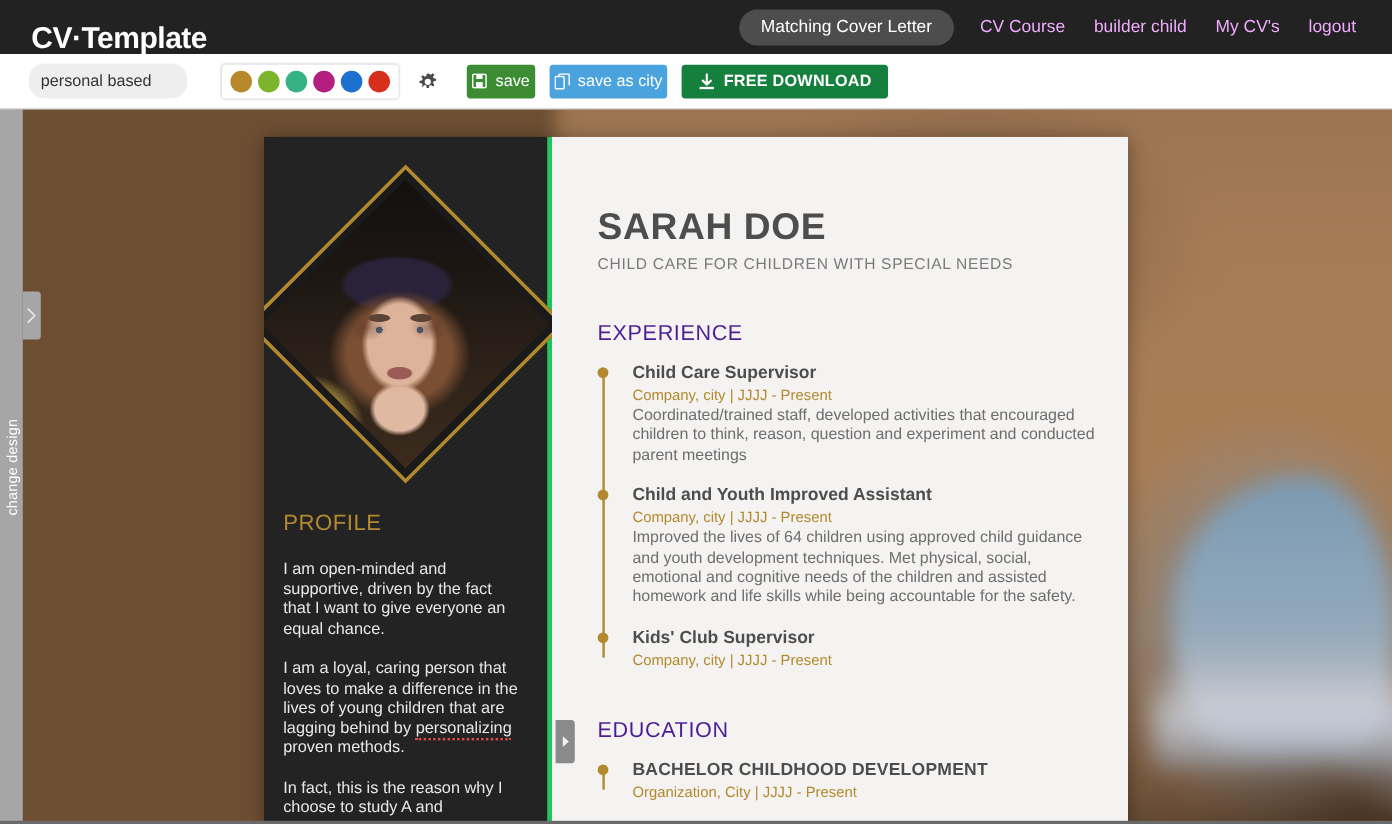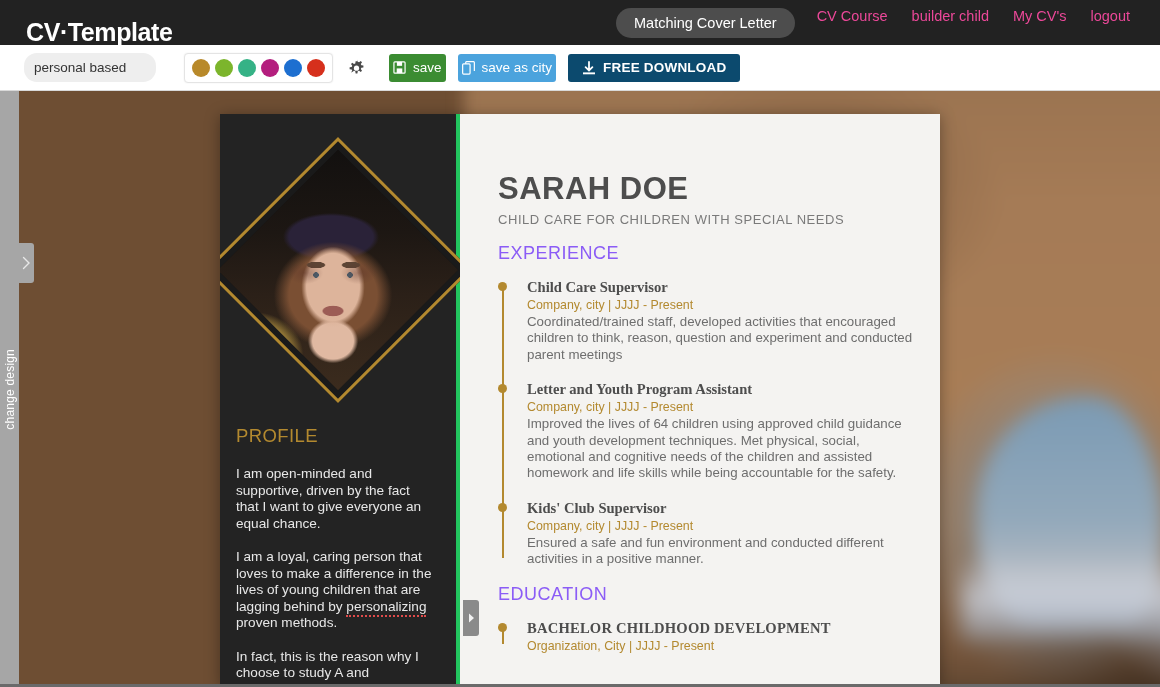--- a/index.html
+++ b/index.html
@@ -37,24 +37,25 @@
     color: #ffffff;
     letter-spacing: -0.4px;
     white-space: nowrap;
     user-select: none;
     margin-top: 20px;
   }
   .topnav {
     margin-left: auto;
     margin-right: 18px;
     display: flex;
+    align-items: center;
     gap: 0px;
   }
   .topnav a {
-    color: #ec4899;
+    color: #f0abfc;
     font-size: 14.5px;
     text-decoration: none;
     padding: 0 12px;
     white-space: nowrap;
   }
   .topnav a.pill {
     background: #4d4d4d;
     border-radius: 16px;
     padding: 7px 18px;
     color: #ffffff;
@@ -120,21 +121,21 @@
     font-size: 13.5px;
     display: inline-flex;
     align-items: center;
     gap: 7px;
     padding: 0 4px;
     cursor: pointer;
     white-space: nowrap;
   }
   .btn-save { background: #3b8c32; margin-left: 22px; }
   .btn-copy { background: #4ba3dd; }
-  .btn-dl   { background: #0c4a6e; font-weight: bold; letter-spacing: 0.2px; padding: 0 14px; }
+  .btn-dl   { background: #15803d; font-weight: bold; letter-spacing: 0.2px; padding: 0 14px; }
   .btn svg { flex: none; }
 
   
   .canvas {
     position: absolute;
     top: 91px; left: 0;
     width: 1160px;
     height: 596px;
     overflow: hidden;
     background: #6e4e33;
@@ -326,24 +327,24 @@
     letter-spacing: 0.5px;
     line-height: 34px;
   }
   .cv-title {
     font-size: 13px;
     color: #7a7a7a;
     letter-spacing: 0.55px;
     margin-top: 6px;
   }
   .sec-head {
-    color: #8b5cf6;
+    color: #4c1d95;
     font-size: 18px;
     letter-spacing: 0.5px;
-    margin-top: 16px;
+    margin-top: 40px;
     margin-bottom: 14px;
   }
   .timeline { position: relative; padding-left: 29px; }
   .tl-line {
     position: absolute;
     left: 3.5px; top: 6px; bottom: 10px;
     width: 2px;
     background: #b3892f;
   }
   .entry { position: relative; margin-bottom: 17px; }
@@ -353,21 +354,20 @@
     left: -29px; top: 4px;
     width: 9px; height: 9px;
     border-radius: 50%;
     background: #b3892f;
   }
   .entry .role {
     font-size: 14.6px;
     font-weight: bold;
     color: #4d4d4d;
     line-height: 18px;
-    font-family: Liberation Serif, serif;
   }
   .entry .meta {
     font-size: 12.4px;
     color: #b3892f;
     line-height: 16px;
     margin-top: 1px;
   }
   .entry .desc {
     font-size: 13.3px;
     color: #6e6e6e;
@@ -513,30 +513,29 @@
 
         <div class="entry">
           <span class="bullet"></span>
           <div class="role">Child Care Supervisor</div>
           <div class="meta">Company, city | JJJJ - Present</div>
           <div class="desc">Coordinated/trained staff, developed activities that encouraged children to think, reason, question and experiment and conducted parent meetings</div>
         </div>
 
         <div class="entry">
           <span class="bullet"></span>
-          <div class="role">Letter and Youth Program Assistant</div>
+          <div class="role">Child and Youth Improved Assistant</div>
           <div class="meta">Company, city | JJJJ - Present</div>
           <div class="desc">Improved the lives of 64 children using approved child guidance and youth development techniques. Met physical, social, emotional and cognitive needs of the children and assisted homework and life skills while being accountable for the safety.</div>
         </div>
 
         <div class="entry">
           <span class="bullet"></span>
           <div class="role">Kids' Club Supervisor</div>
           <div class="meta">Company, city | JJJJ - Present</div>
-          <div class="desc">Ensured a safe and fun environment and conducted different activities in a positive manner.</div>
         </div>
       </div>
 
       <div class="sec-head">EDUCATION</div>
       <div class="timeline">
         <div class="tl-line"></div>
         <div class="entry">
           <span class="bullet"></span>
           <div class="role caps">BACHELOR CHILDHOOD DEVELOPMENT</div>
           <div class="meta">Organization, City | JJJJ - Present</div>

